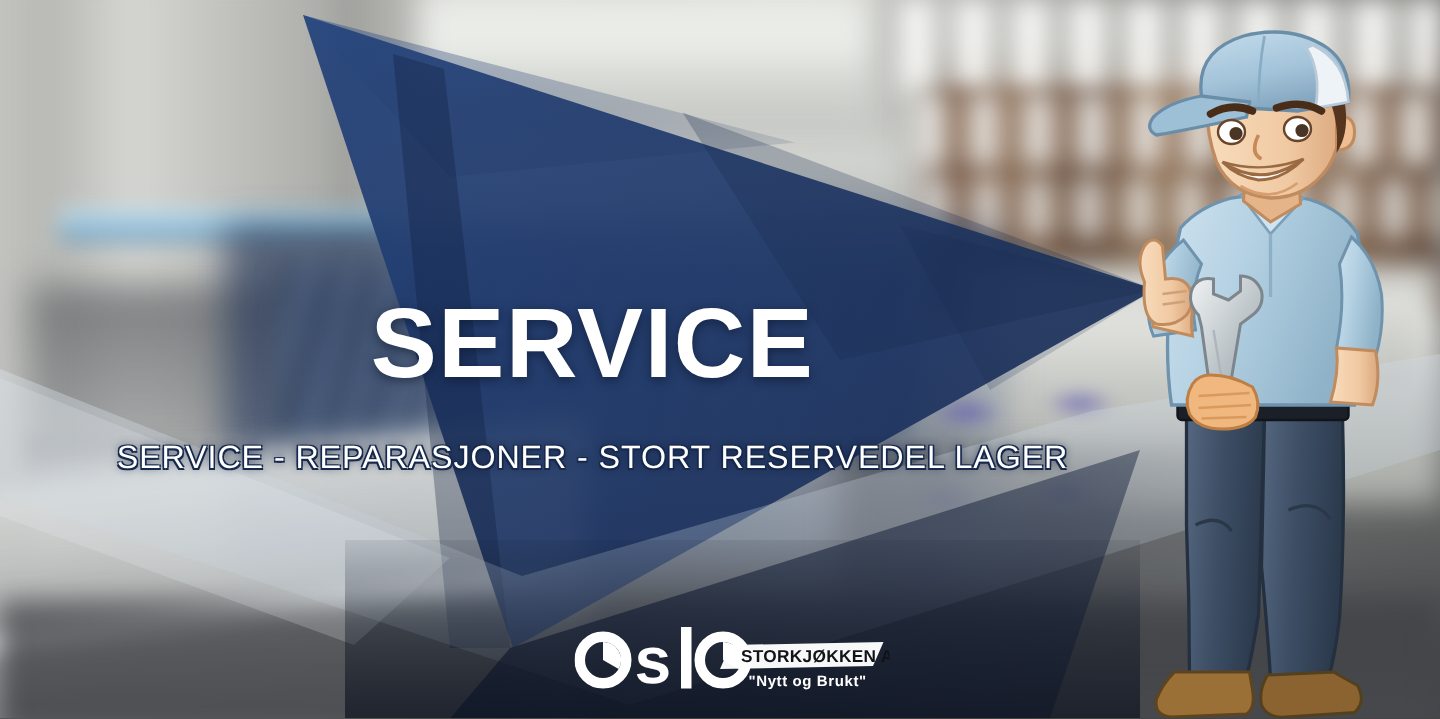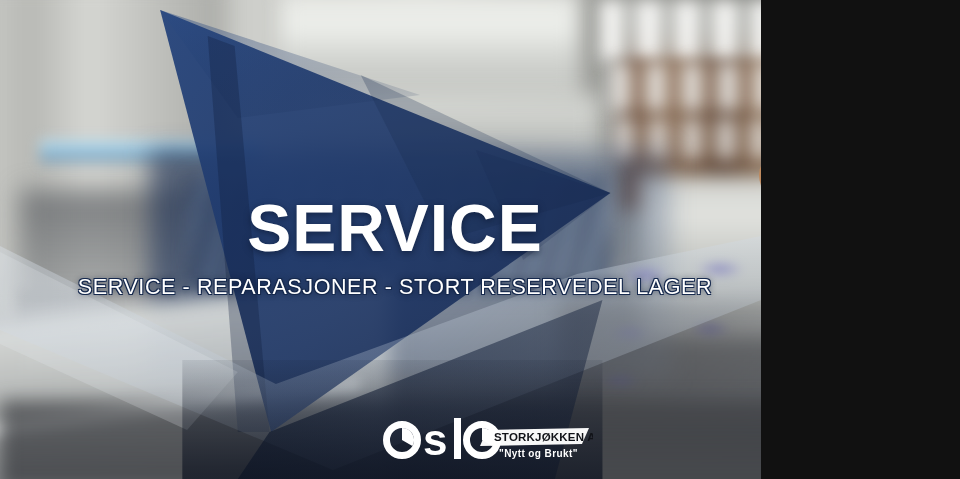--- a/index.html
+++ b/index.html
@@ -3,21 +3,21 @@
 <meta charset="utf-8">
 <title>Service Banner</title>
 <style>
   html, body {
     margin: 0;
     padding: 0;
     background: #111;
   }
   #banner {
     position: relative;
-    width: 761px;
+    width: 960px;
     height: 479px;
     overflow: hidden;
     font-family: "Liberation Sans", sans-serif;
     background: #8c8d8a;
     user-select: none;
   }
 
   
   .bg-layer { position: absolute; inset: 0; overflow: hidden; }
 
@@ -191,21 +191,21 @@
   .headline {
     font-size: 66px;
     font-weight: bold;
     color: #ffffff;
     letter-spacing: 1px;
     line-height: 1.0;
     margin: 0;
     text-shadow: 0 2px 7px rgba(8,16,36,0.55);
   }
   .subline {
-    margin: 14px 0 0 0;
+    margin: 32px 0 0 0;
     font-size: 21.5px;
     font-weight: normal;
     color: #ffffff;
     letter-spacing: 0.6px;
     text-shadow:
       -1px -1px 0 #16294d,  1px -1px 0 #16294d,
       -1px  1px 0 #16294d,  1px  1px 0 #16294d,
        0    0   6px rgba(10,20,45,0.8);
   }
 

